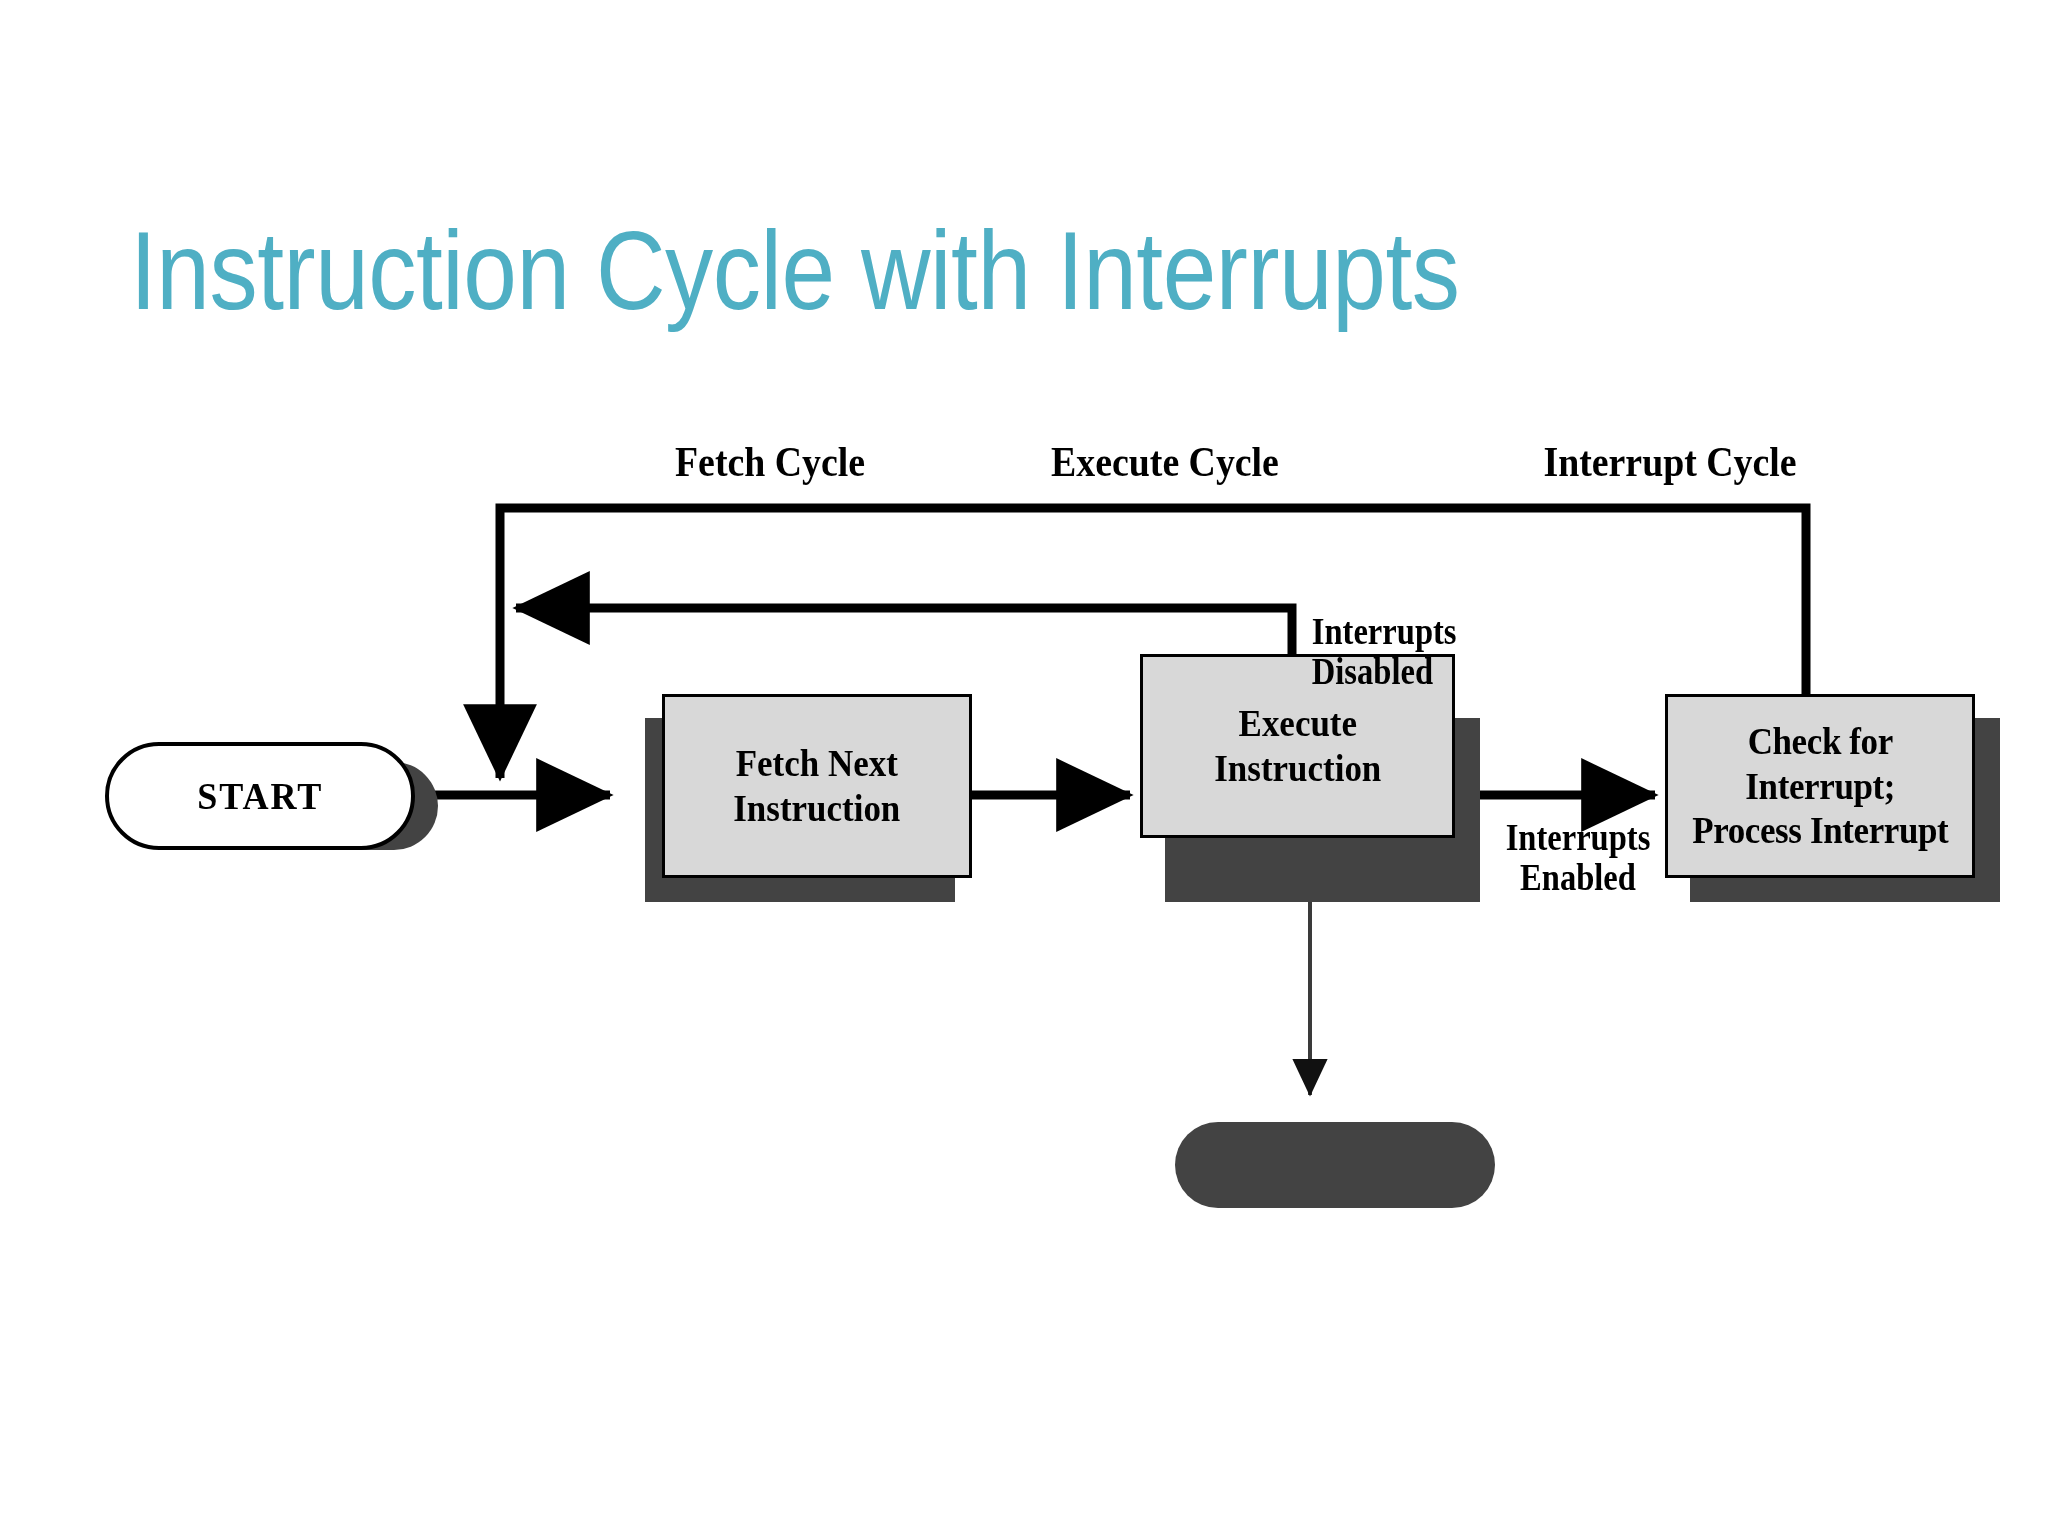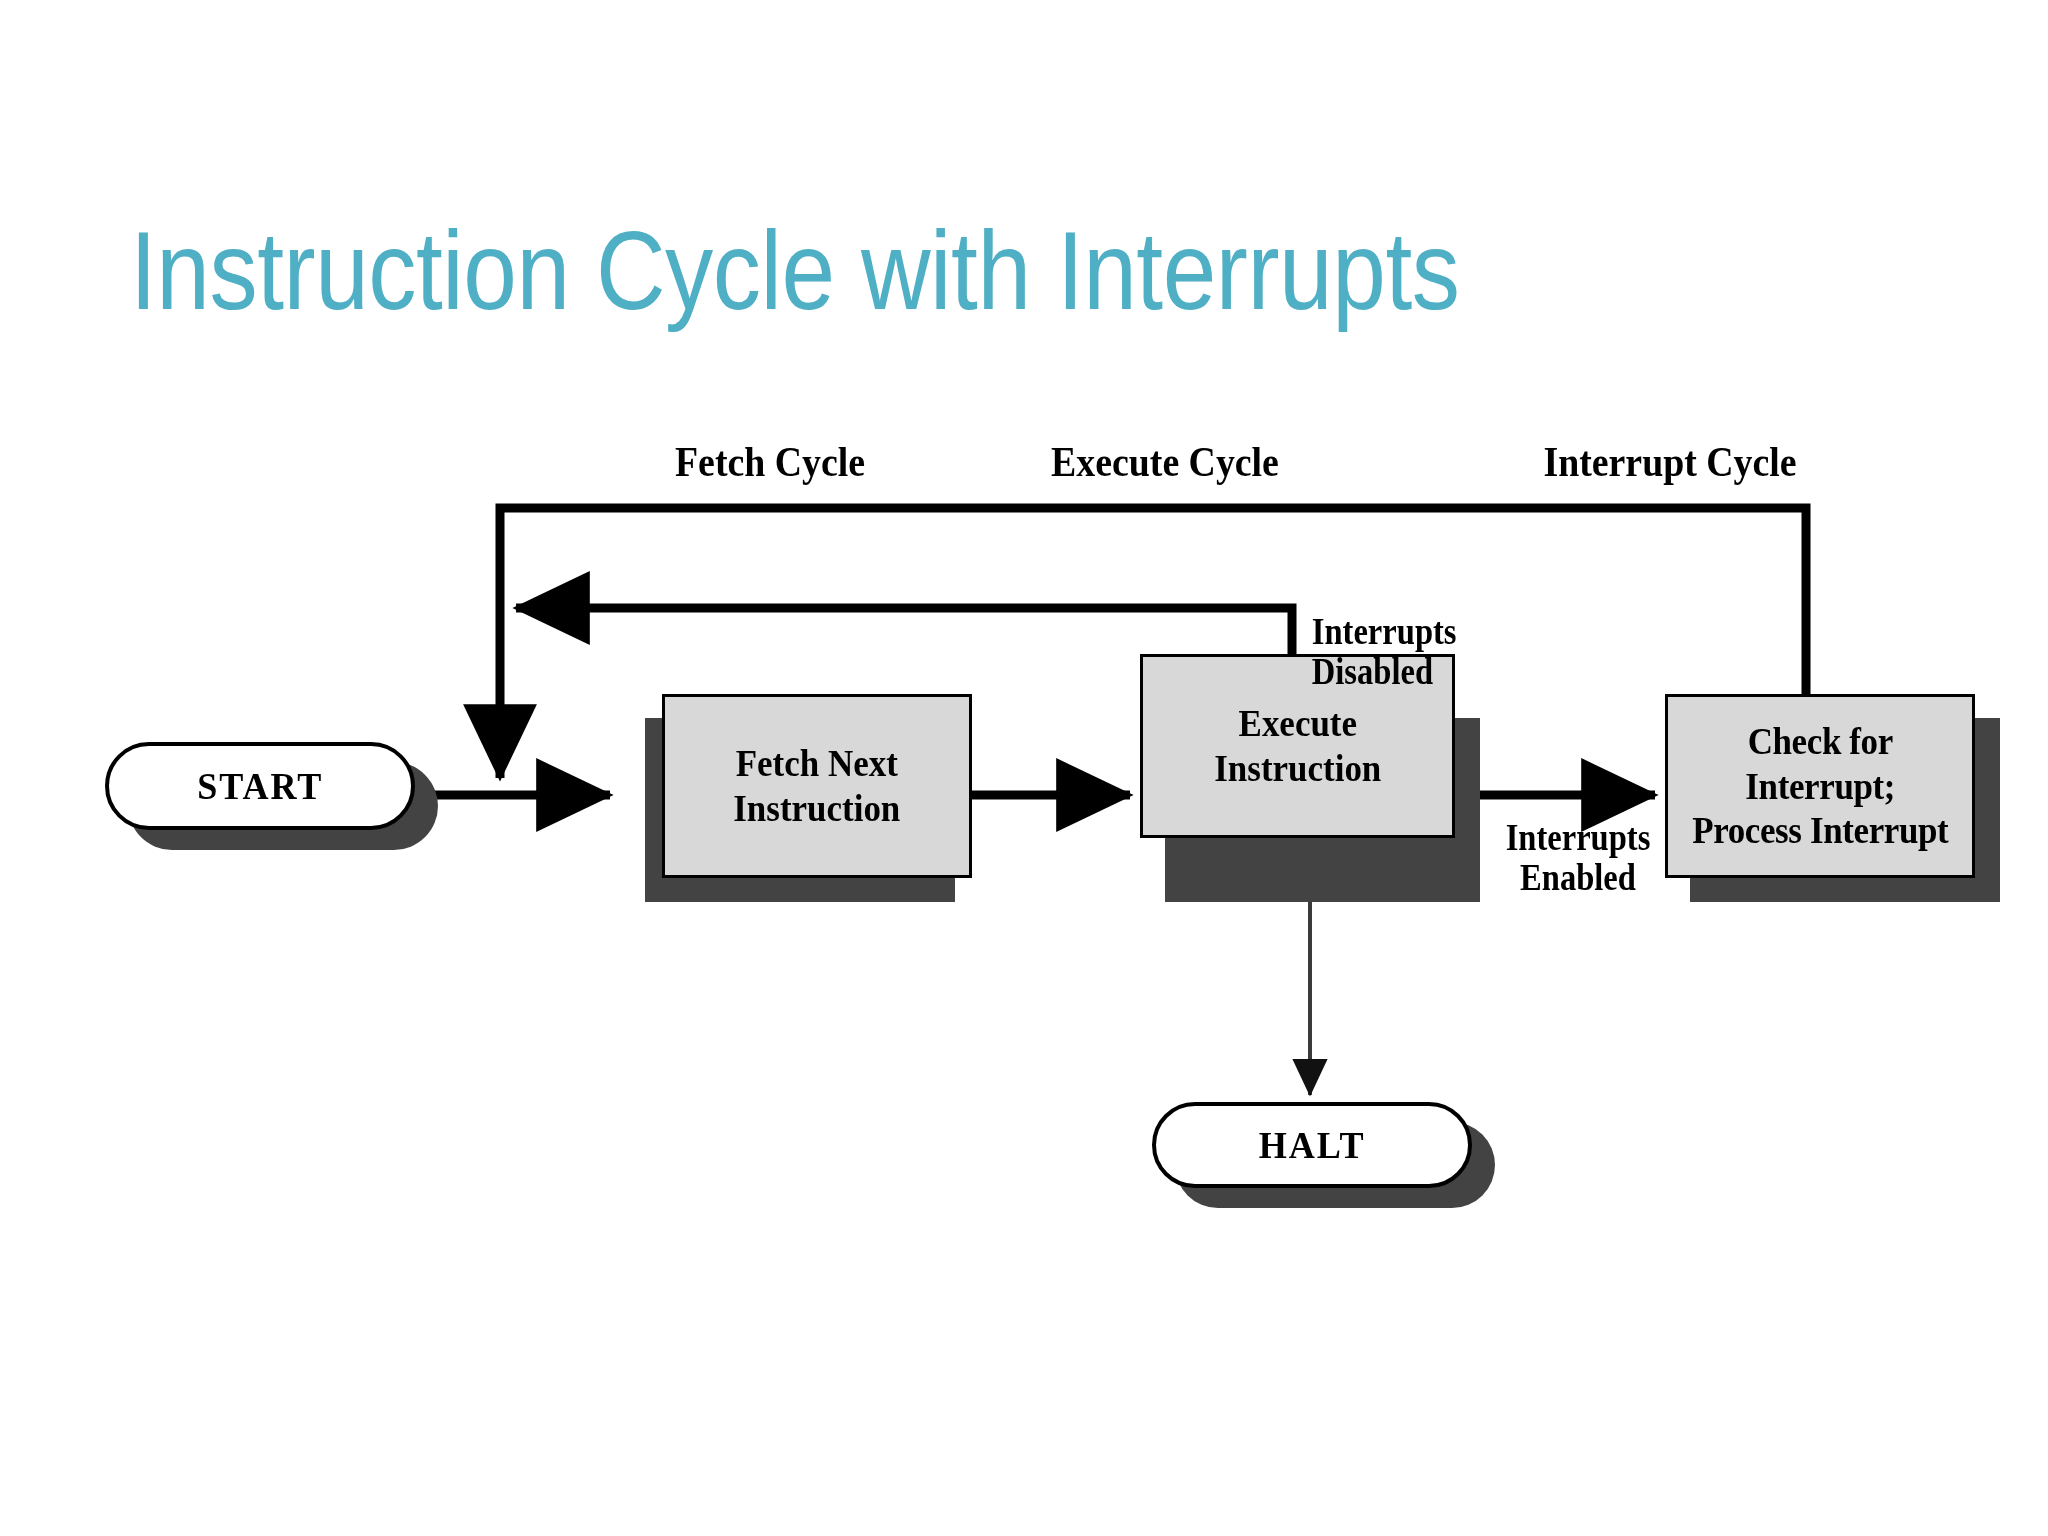--- a/index.html
+++ b/index.html
@@ -174,21 +174,21 @@
       </g>
     </svg>
 
     <div class="cycle-label" style="left:560px; top:438px; width:420px;">Fetch Cycle</div>
 
     <div class="cycle-label" style="left:930px; top:438px; width:470px;">Execute Cycle</div>
 
     <div class="cycle-label" style="left:1420px; top:438px; width:500px;">Interrupt Cycle</div>
 
     <div class="term-shadow" style="left:128px; top:762px; width:310px; height:88px;"></div>
-    <div class="term" style="left:105px; top:742px; width:310px; height:88px;align-items:center;">
+    <div class="term" style="left:105px; top:742px; width:310px; height:108px;align-items:center;">
       <span class="term-text">START</span>
     </div>
 
     <div class="proc-shadow" style="left:645px; top:718px; width:310px; height:184px;"></div>
     <div class="proc-box" style="left:620px; top:694px; width:310px; height:184px;margin-left:42px;">
       <div class="proc-text">
         <span>Fetch Next</span><br>
         <span>Instruction</span>
       </div>
     </div>
@@ -204,23 +204,20 @@
     <div class="proc-shadow" style="left:1690px; top:718px; width:310px; height:184px;"></div>
     <div class="proc-box" style="left:1665px; top:694px; width:310px; height:184px;">
       <div class="proc-text overflow">
         <span>Check for</span><br>
         <span>Interrupt;</span><br>
         <span>Process Interrupt</span>
       </div>
     </div>
 
     <div class="term-shadow" style="left:1175px; top:1122px; width:320px; height:86px;"></div>
-    <div class="term" style="left:1152px; top:1102px; width:320px; height:86px;">
-      <span class="term-text">HALT</span>
-    </div>
 
     <div class="edge-label" style="left:1298px; top:612px; width:230px; text-align:left;">
       <span>Interrupts</span><br>
       <span>Disabled</span>
     </div>
 
     <div class="edge-label" style="left:1478px; top:818px; width:200px;">
       <span>Interrupts</span><br>
       <span>Enabled</span>
     </div>

